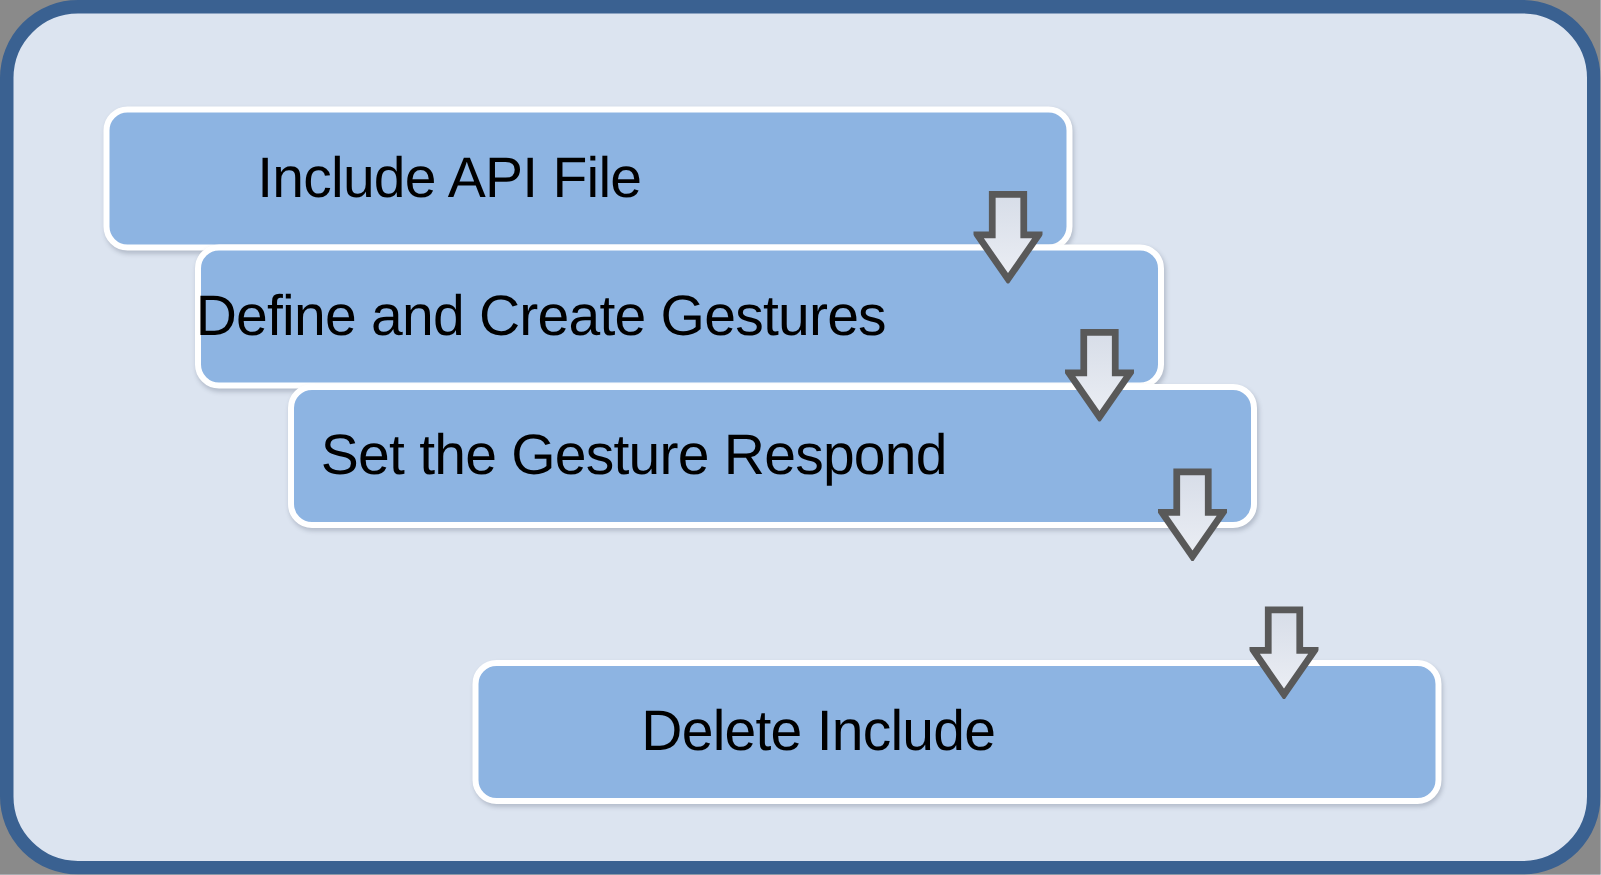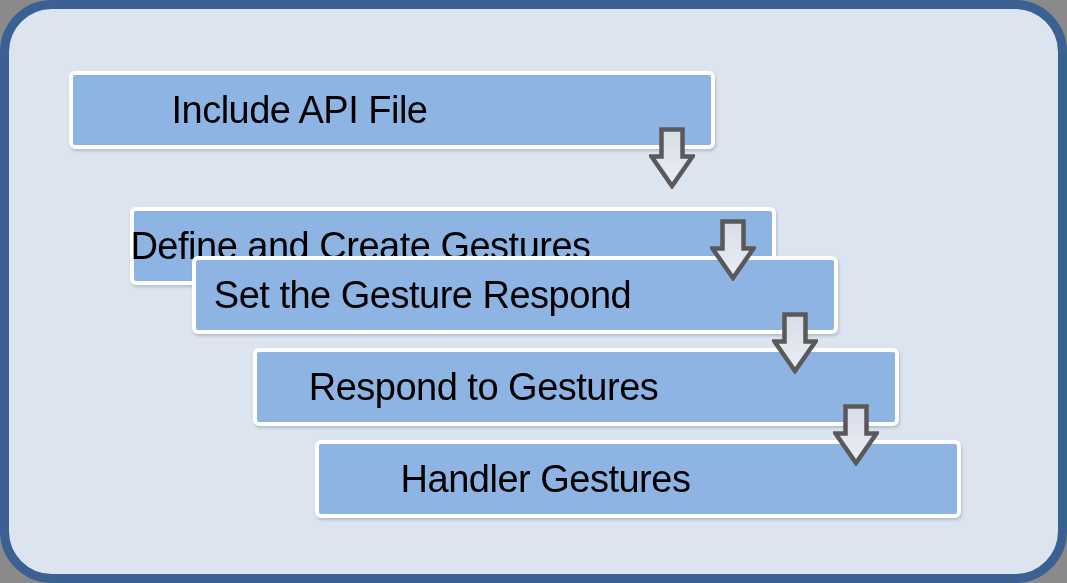--- a/index.html
+++ b/index.html
@@ -18,38 +18,38 @@
     position: absolute;
     left: 0; top: 0;
     width: 1067px; height: 583px;
     box-sizing: border-box;
     border: 9px solid #3A6191;
     border-radius: 52px;
     background: #DCE4F0;
   }
   .step {
     position: absolute;
-    width: 646px; height: 78px;
+    width: 646px; height: 96px;
     box-sizing: border-box;
     background: #8DB4E2;
     border: 4px solid #FFFFFF;
-    border-radius: 6px;
+    border-radius: 16px;
     box-shadow: 1px 2px 3px rgba(90,100,120,0.30);
     display: flex;
     align-items: center;
     justify-content: center;
     padding-right: 185px;
     font-size: 38px;
     letter-spacing: -0.5px;
     color: #000000;
     white-space: nowrap;
     z-index: 1;
   }
   .s1 { left: 60px;  top: 62px;  }
-  .s2 { left: 121px; top: 154px; margin-top: 44px; }
+  .s2 { left: 121px; top: 154px; }
   .s3 { left: 183px; top: 247px; }
   .s4 { left: 244px; top: 339px; }
   .s5 { left: 306px; top: 431px; }
 
   .arrow {
     position: absolute;
     width: 46px; height: 62px;
     z-index: 2;
   }
   .a1 { left: 640px; top: 118px; }
@@ -68,26 +68,23 @@
     </div>
 
     <div class="step s2">
       <span>Define and Create Gestures</span>
     </div>
 
     <div class="step s3">
       <span>Set the Gesture Respond</span>
     </div>
 
-    <div class="step s4">
-      <span>Respond to Gestures</span>
-    </div>
 
     <div class="step s5">
-      <span>Handler Gestures</span>
+      <span>Delete Include</span>
     </div>
 
     <svg class="arrow a1" viewBox="0 0 46 62" xmlns="http://www.w3.org/2000/svg">
       <defs>
         <linearGradient id="ag" x1="0" y1="0" x2="0" y2="1">
           <stop offset="0" stop-color="#D7DDE8"></stop>
           <stop offset="1" stop-color="#EBEEF4"></stop>
         </linearGradient>
       </defs>
       <polygon points="12.5,2.5 33.5,2.5 33.5,29.5 43.5,29.5 23,59 2.5,29.5 12.5,29.5" fill="url(#ag)" stroke="#595959" stroke-width="4.5" stroke-linejoin="miter"></polygon>

